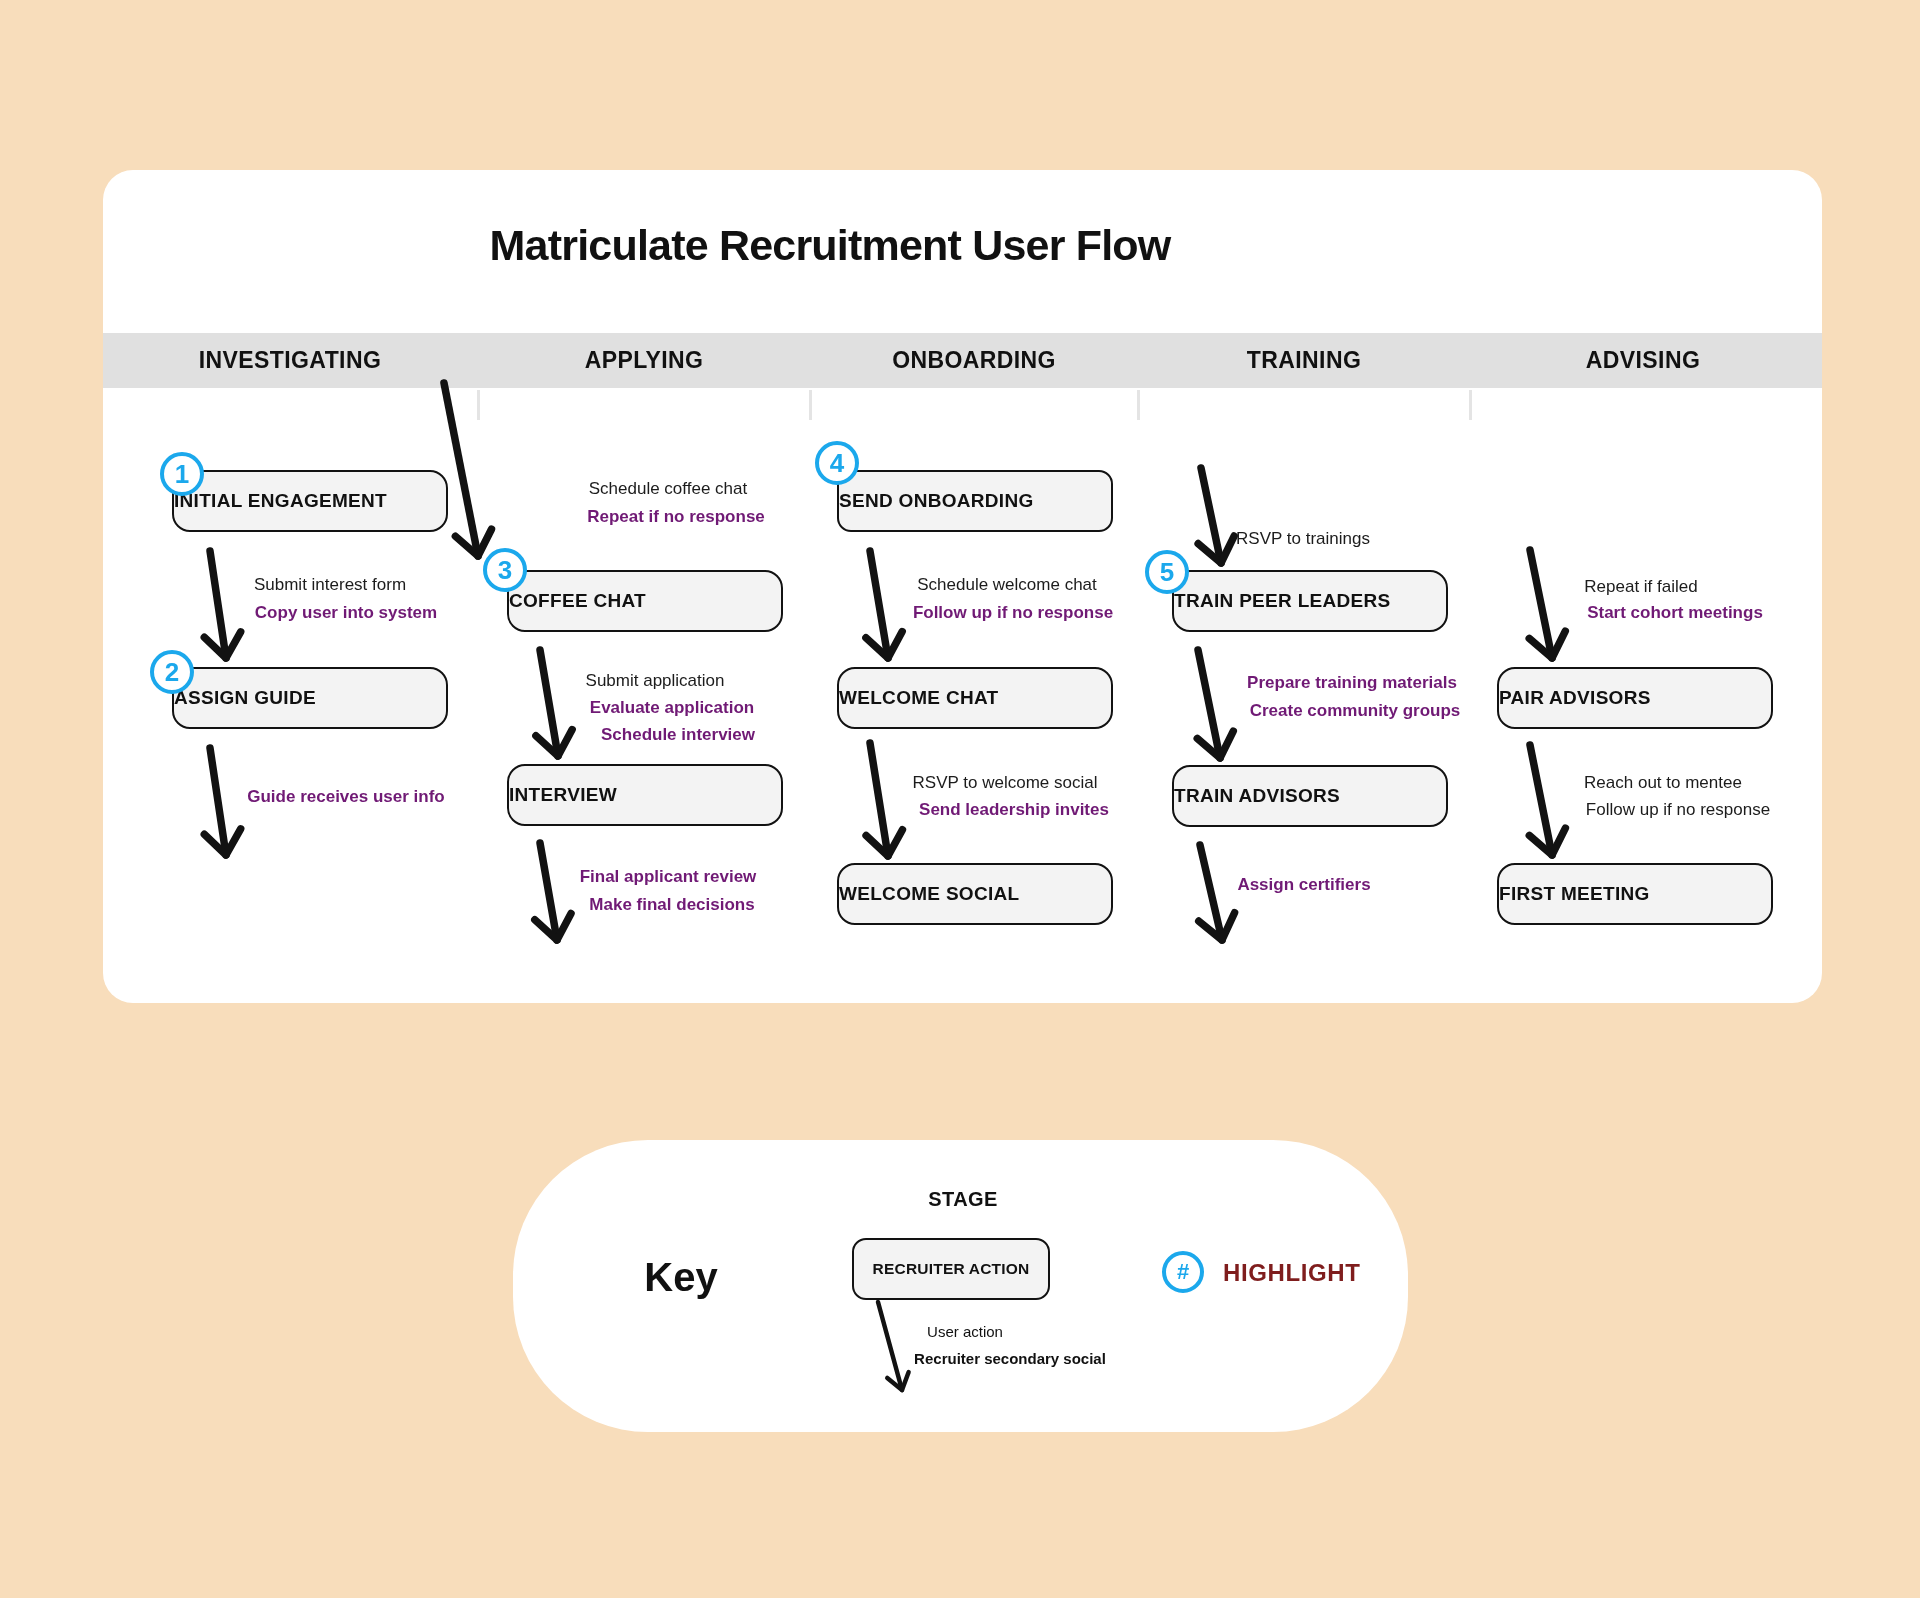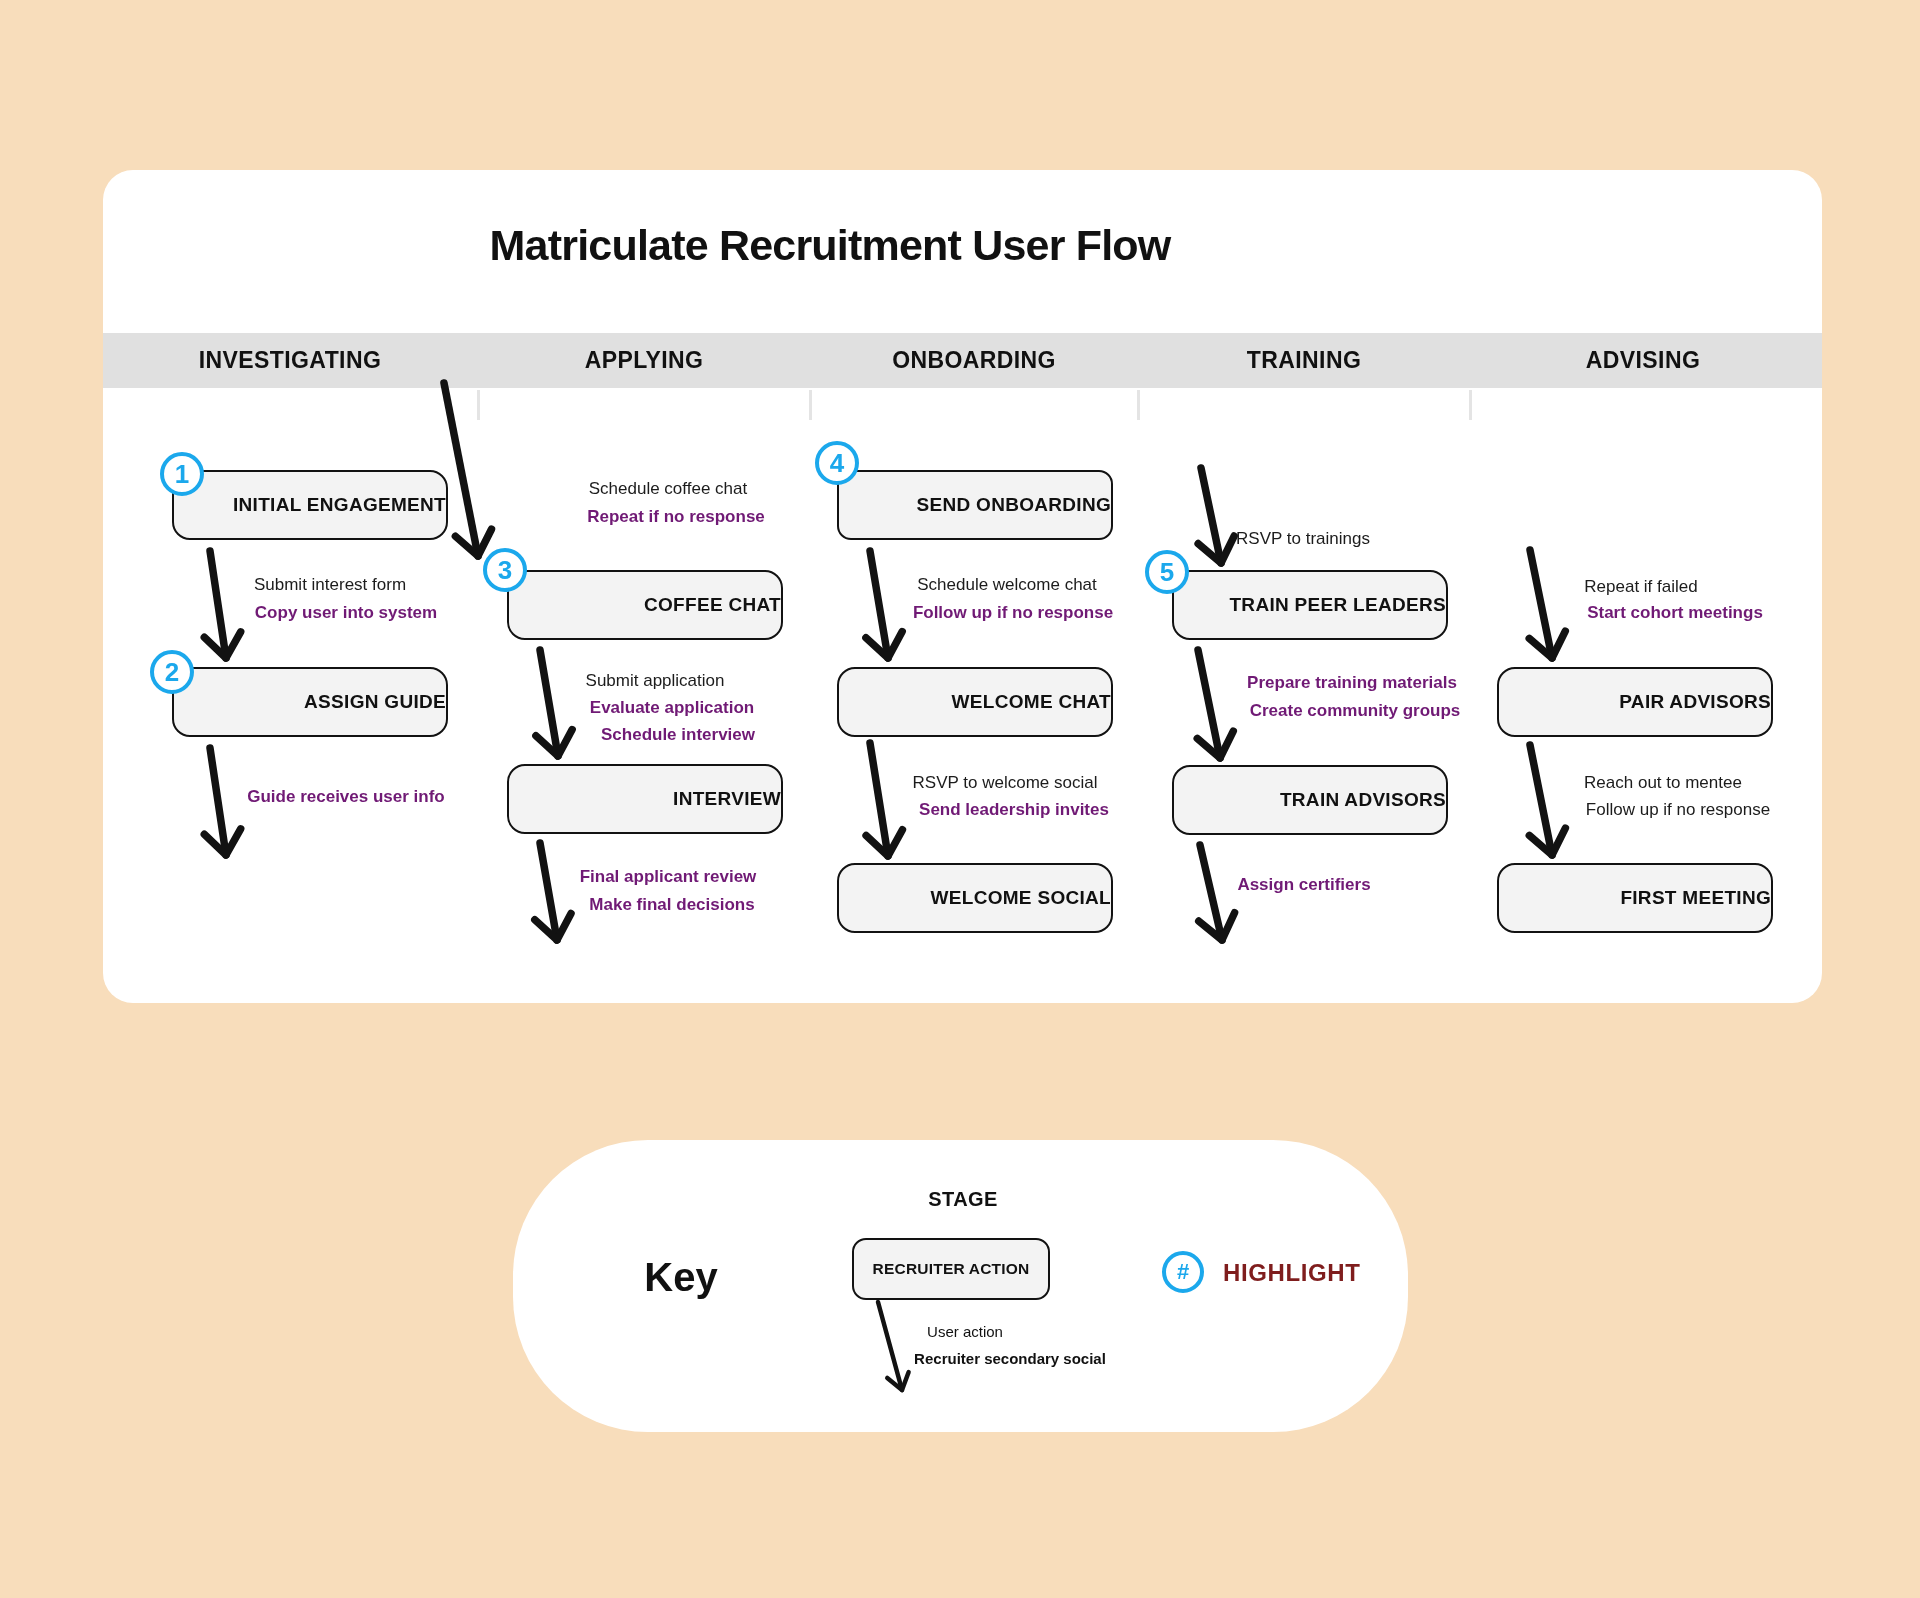--- a/index.html
+++ b/index.html
@@ -26,23 +26,23 @@
     background:#E0E0E0;
   }
   .stage-header{
     position:absolute;transform:translate(-50%,-50%);
     font-size:23px;font-weight:700;letter-spacing:0.4px;white-space:nowrap;
   }
   .col-tick{
     position:absolute;width:3px;height:30px;background:#E4E4E4;top:390px;
   }
   .flow-node{
-    position:absolute;width:276px;height:70px;
+    position:absolute;width:276px;height:62px;
     background:#F3F3F3;border:2.5px solid #121212;border-radius:18px;
-    display:flex;align-items:center;justify-content:flex-end;
+    display:flex;align-items:center;justify-content:flex-start;
     z-index:3;box-sizing:border-box;
   }
   .flow-node span{
     font-size:19px;font-weight:700;letter-spacing:0.3px;white-space:nowrap;
   }
   .num-badge{
     position:absolute;width:44px;height:44px;border-radius:50%;
     background:#ffffff;border:4px solid #1BA8EC;box-sizing:border-box;
     display:flex;align-items:center;justify-content:center;
     transform:translate(-50%,-50%);

